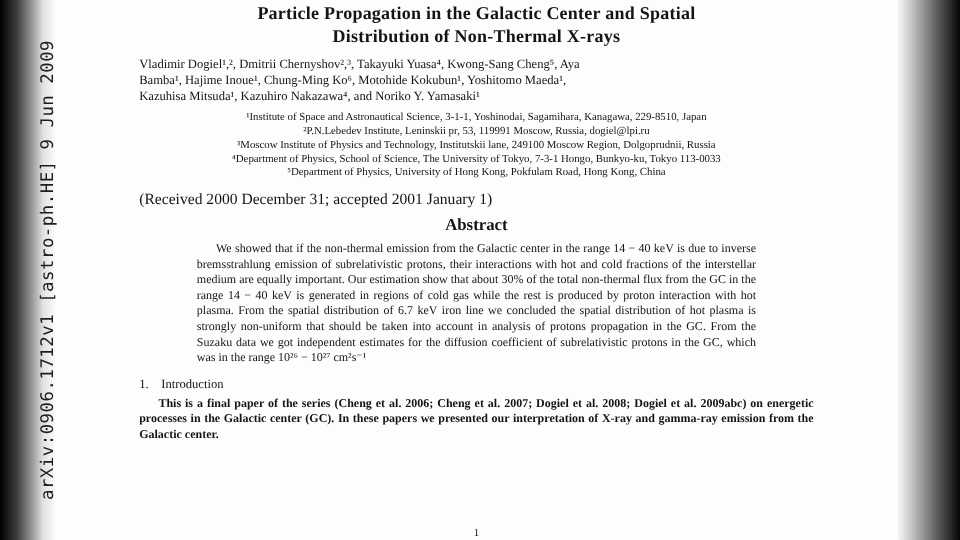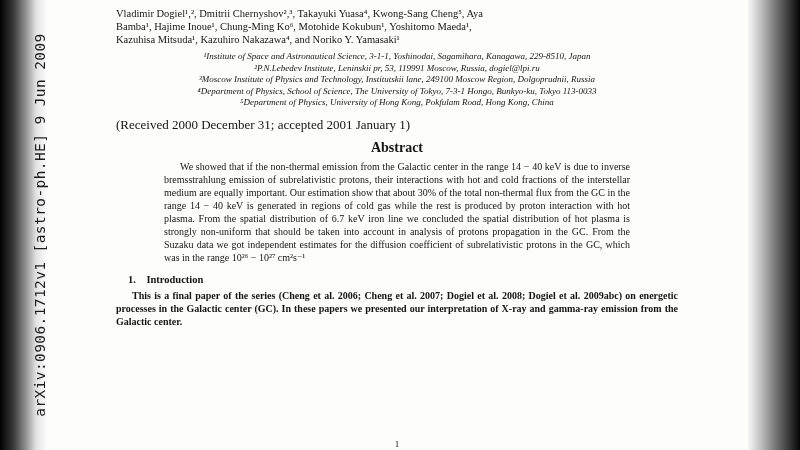--- a/index.html
+++ b/index.html
@@ -29,45 +29,49 @@
     font-size:14.5px; letter-spacing:0.4px; color:#1d1d1d;
   }
   .content { width:562px; margin:0 auto; }
   .title {
     margin-top:3px; font-size:15px; line-height:19px; font-weight:bold;
     text-align:center; letter-spacing:0.2px;
   }
   .authors { margin-top:7px; font-size:10.5px; line-height:13px; text-align:left; }
   .affils {
     margin:5px auto 0; width:434px;
-    font-style:italic; font-size:9px; line-height:11.5px; text-align:center;
+    font-size:9px; line-height:11.5px; text-align:center;
   }
   .received { margin-top:8px; font-size:13px; }
   .abs-heading { margin-top:7px; text-align:center; font-weight:bold; font-size:14px; }
   .abs-text {
     margin:4px auto 0; width:466px;
     font-size:10px; line-height:13px; text-align:justify; text-indent:16px;
   }
   .keywords { width:466px; margin:0 auto; font-size:10px; line-height:13px; text-indent:10px; }
   .kw-label { font-weight:bold; }
-  .section-heading { margin-top:10px; font-weight:bold; font-size:10.5px;margin-left:12px; }
+  .section-heading { margin-top:10px; font-weight:normal; font-size:10.5px; }
   .intro {
     margin-top:4px; font-size:10px; line-height:13px;
     text-align:justify; text-indent:16px;font-weight:bold;
   }
   .page-number { position:absolute; bottom:1px; left:0; right:0; text-align:center; font-size:9px; }
 </style>
 </head>
 <body>
 
 <div class="backdrop"></div>
 
 <div class="page">
   <div class="content">
 
+    <h1 class="title">
+      <div>Particle Propagation in the Galactic Center and Spatial</div>
+      <div>Distribution of Non-Thermal X-rays</div>
+    </h1>
 
     <div class="authors">
       <div>Vladimir Dogiel¹,², Dmitrii Chernyshov²,³, Takayuki Yuasa⁴, Kwong-Sang Cheng⁵, Aya</div>
       <div>Bamba¹, Hajime Inoue¹, Chung-Ming Ko⁶, Motohide Kokubun¹, Yoshitomo Maeda¹,</div>
       <div>Kazuhisa Mitsuda¹, Kazuhiro Nakazawa⁴, and Noriko Y. Yamasaki¹</div>
     </div>
 
     <div class="affils">
       <div>¹Institute of Space and Astronautical Science, 3-1-1, Yoshinodai, Sagamihara, Kanagawa, 229-8510, Japan</div>
       <div>²P.N.Lebedev Institute, Leninskii pr, 53, 119991 Moscow, Russia, dogiel@lpi.ru</div>

